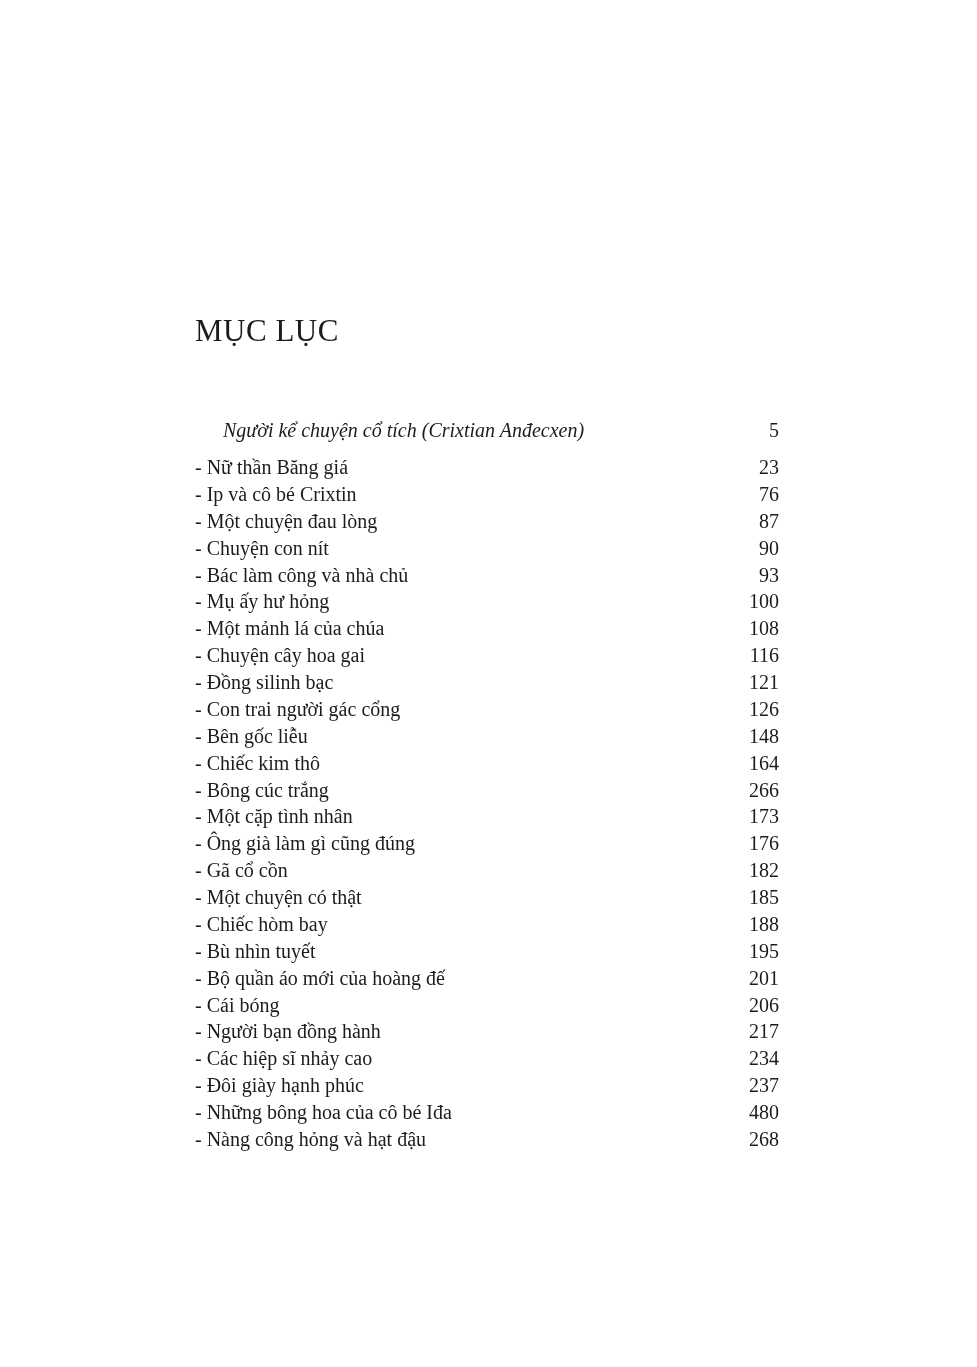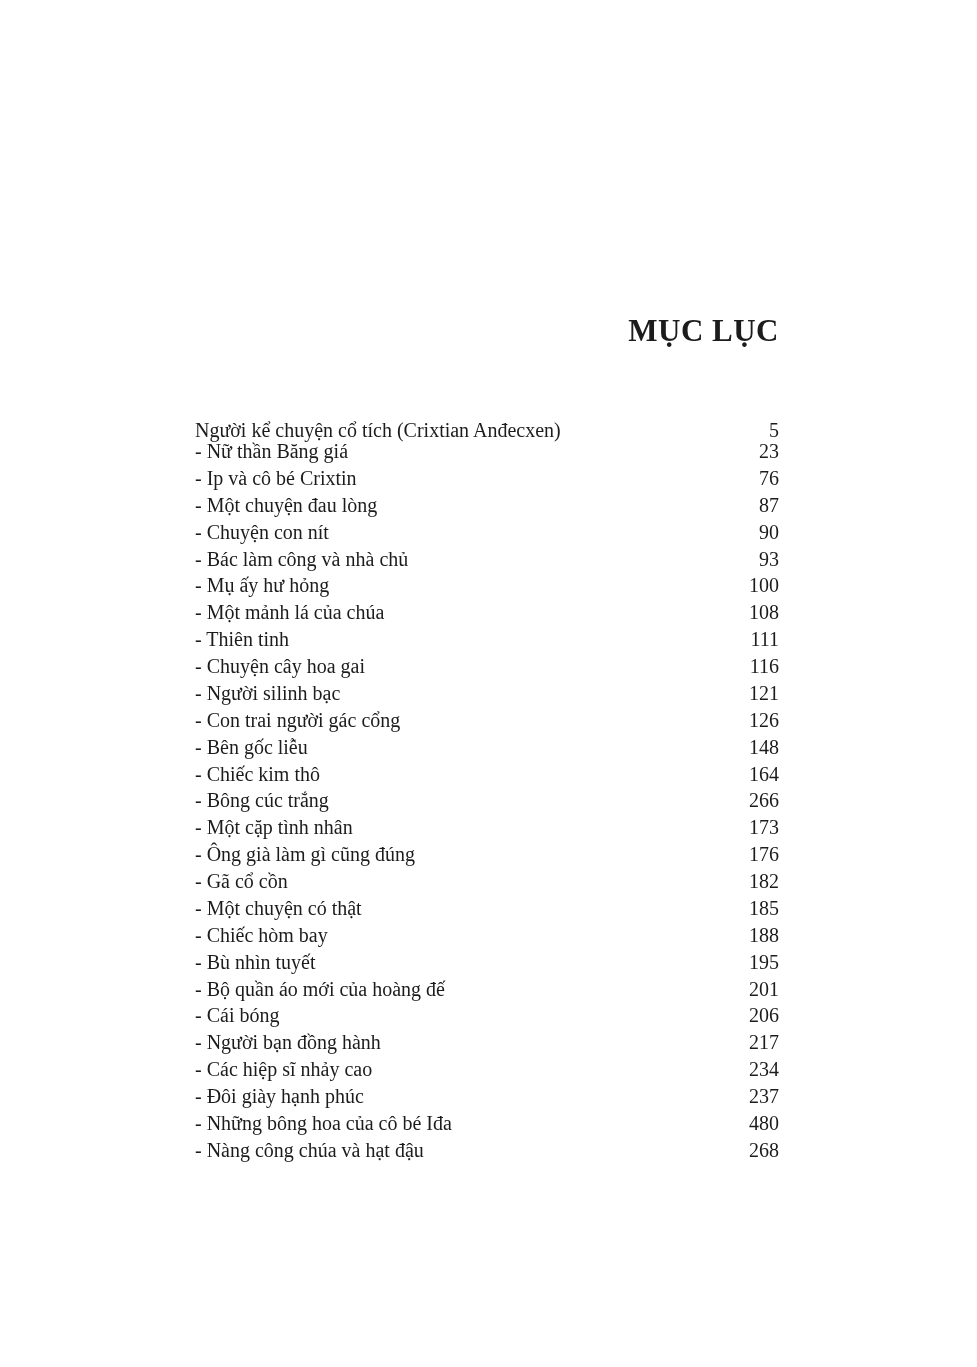--- a/index.html
+++ b/index.html
@@ -18,42 +18,44 @@
     background: var(--bg-color);
     font-family: "Liberation Serif", "DejaVu Serif", serif;
     color: var(--text-color);
     overflow: hidden;
   }
   .title {
     position: absolute;
     top: 314px;
     left: 195px;
     width: 584px;
-    text-align: right;
+    text-align: left;
     font-size: 31px;
-    font-weight: bold;
+    font-weight: normal;
     letter-spacing: 0.5px;
     line-height: 1.1;
   }
   .intro-row {
     position: absolute;
     top: 417px;
     left: 195px;
     width: 584px;
     display: flex;
     justify-content: space-between;
     align-items: baseline;
     font-size: 20px;
     line-height: 27px;
   }
   .intro-title {
+    font-style: italic;
+    margin-left: 28px;
   }
   .entries {
     position: absolute;
-    top: 438px;
+    top: 454px;
     left: 195px;
     width: 584px;
   }
   .entry-row {
     display: flex;
     justify-content: space-between;
     align-items: baseline;
     font-size: 20px;
     line-height: 26.88px;
     height: 26.88px;
@@ -103,32 +105,28 @@
   <div class="entry-row">
     <span class="entry-title">- Mụ ấy hư hỏng</span>
     <span class="entry-page">100</span>
   </div>
 
   <div class="entry-row">
     <span class="entry-title">- Một mảnh lá của chúa</span>
     <span class="entry-page">108</span>
   </div>
 
-  <div class="entry-row">
-    <span class="entry-title">- Thiên tinh</span>
-    <span class="entry-page">111</span>
-  </div>
 
   <div class="entry-row">
     <span class="entry-title">- Chuyện cây hoa gai</span>
     <span class="entry-page">116</span>
   </div>
 
   <div class="entry-row">
-    <span class="entry-title">- Người silinh bạc</span>
+    <span class="entry-title">- Đồng silinh bạc</span>
     <span class="entry-page">121</span>
   </div>
 
   <div class="entry-row">
     <span class="entry-title">- Con trai người gác cổng</span>
     <span class="entry-page">126</span>
   </div>
 
   <div class="entry-row">
     <span class="entry-title">- Bên gốc liễu</span>
@@ -199,17 +197,17 @@
     <span class="entry-title">- Đôi giày hạnh phúc</span>
     <span class="entry-page">237</span>
   </div>
 
   <div class="entry-row">
     <span class="entry-title">- Những bông hoa của cô bé Iđa</span>
     <span class="entry-page">480</span>
   </div>
 
   <div class="entry-row">
-    <span class="entry-title">- Nàng công chúa và hạt đậu</span>
+    <span class="entry-title">- Nàng công hỏng và hạt đậu</span>
     <span class="entry-page">268</span>
   </div>
 </div>
 </div>
 
 </body></html>

